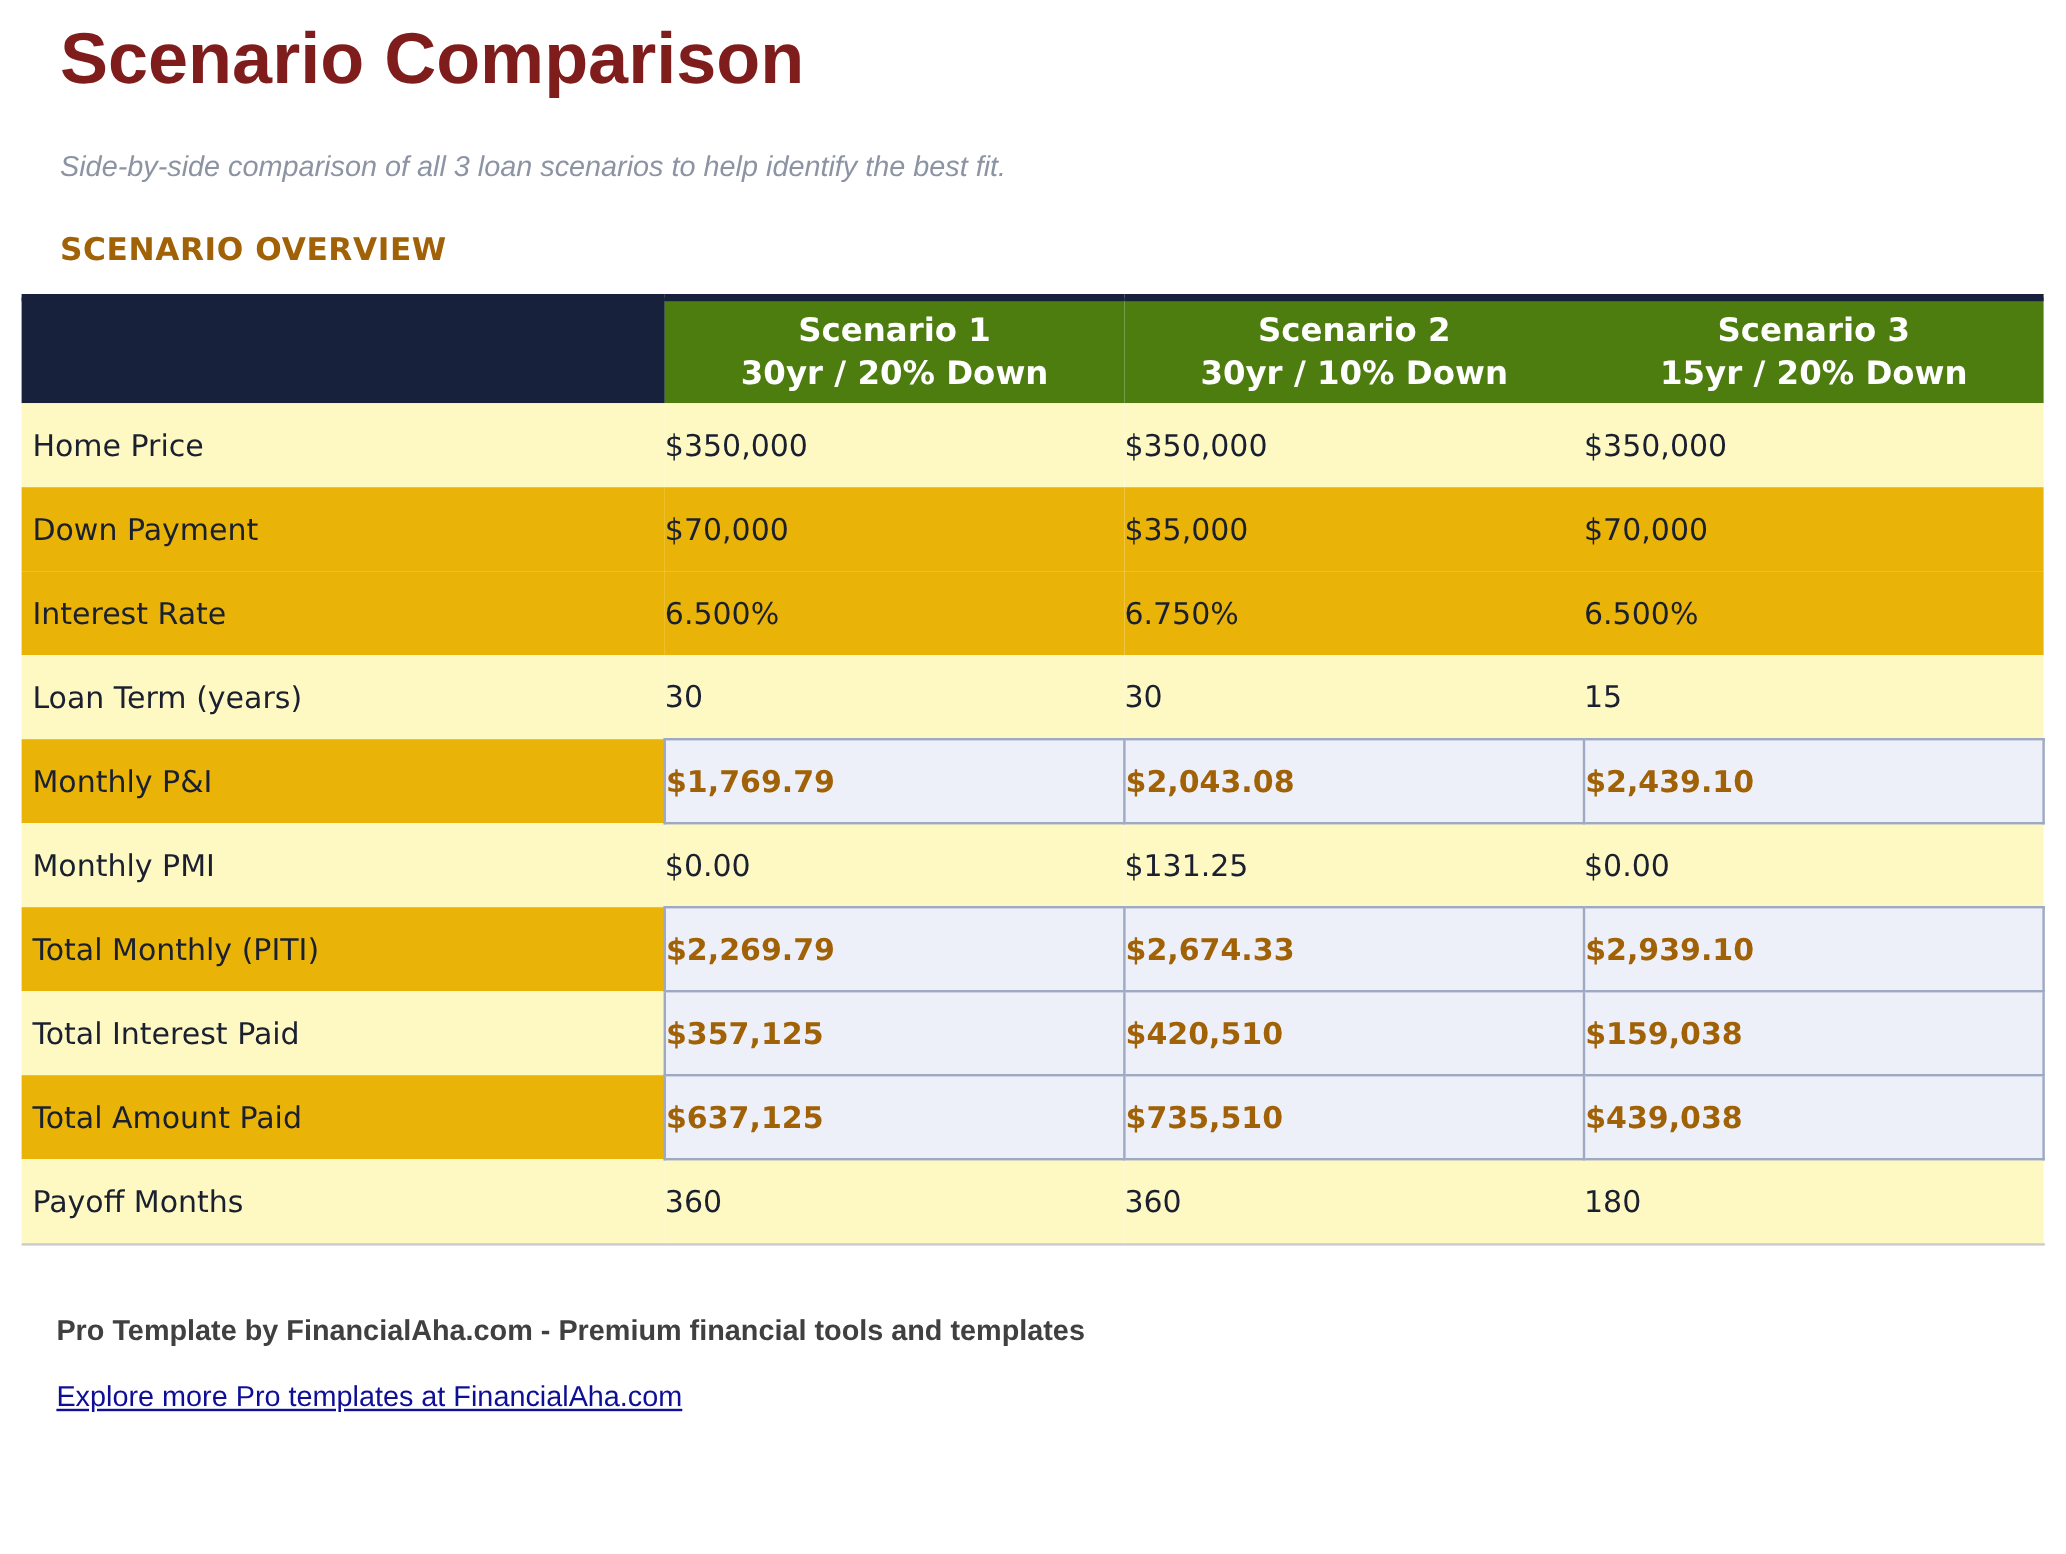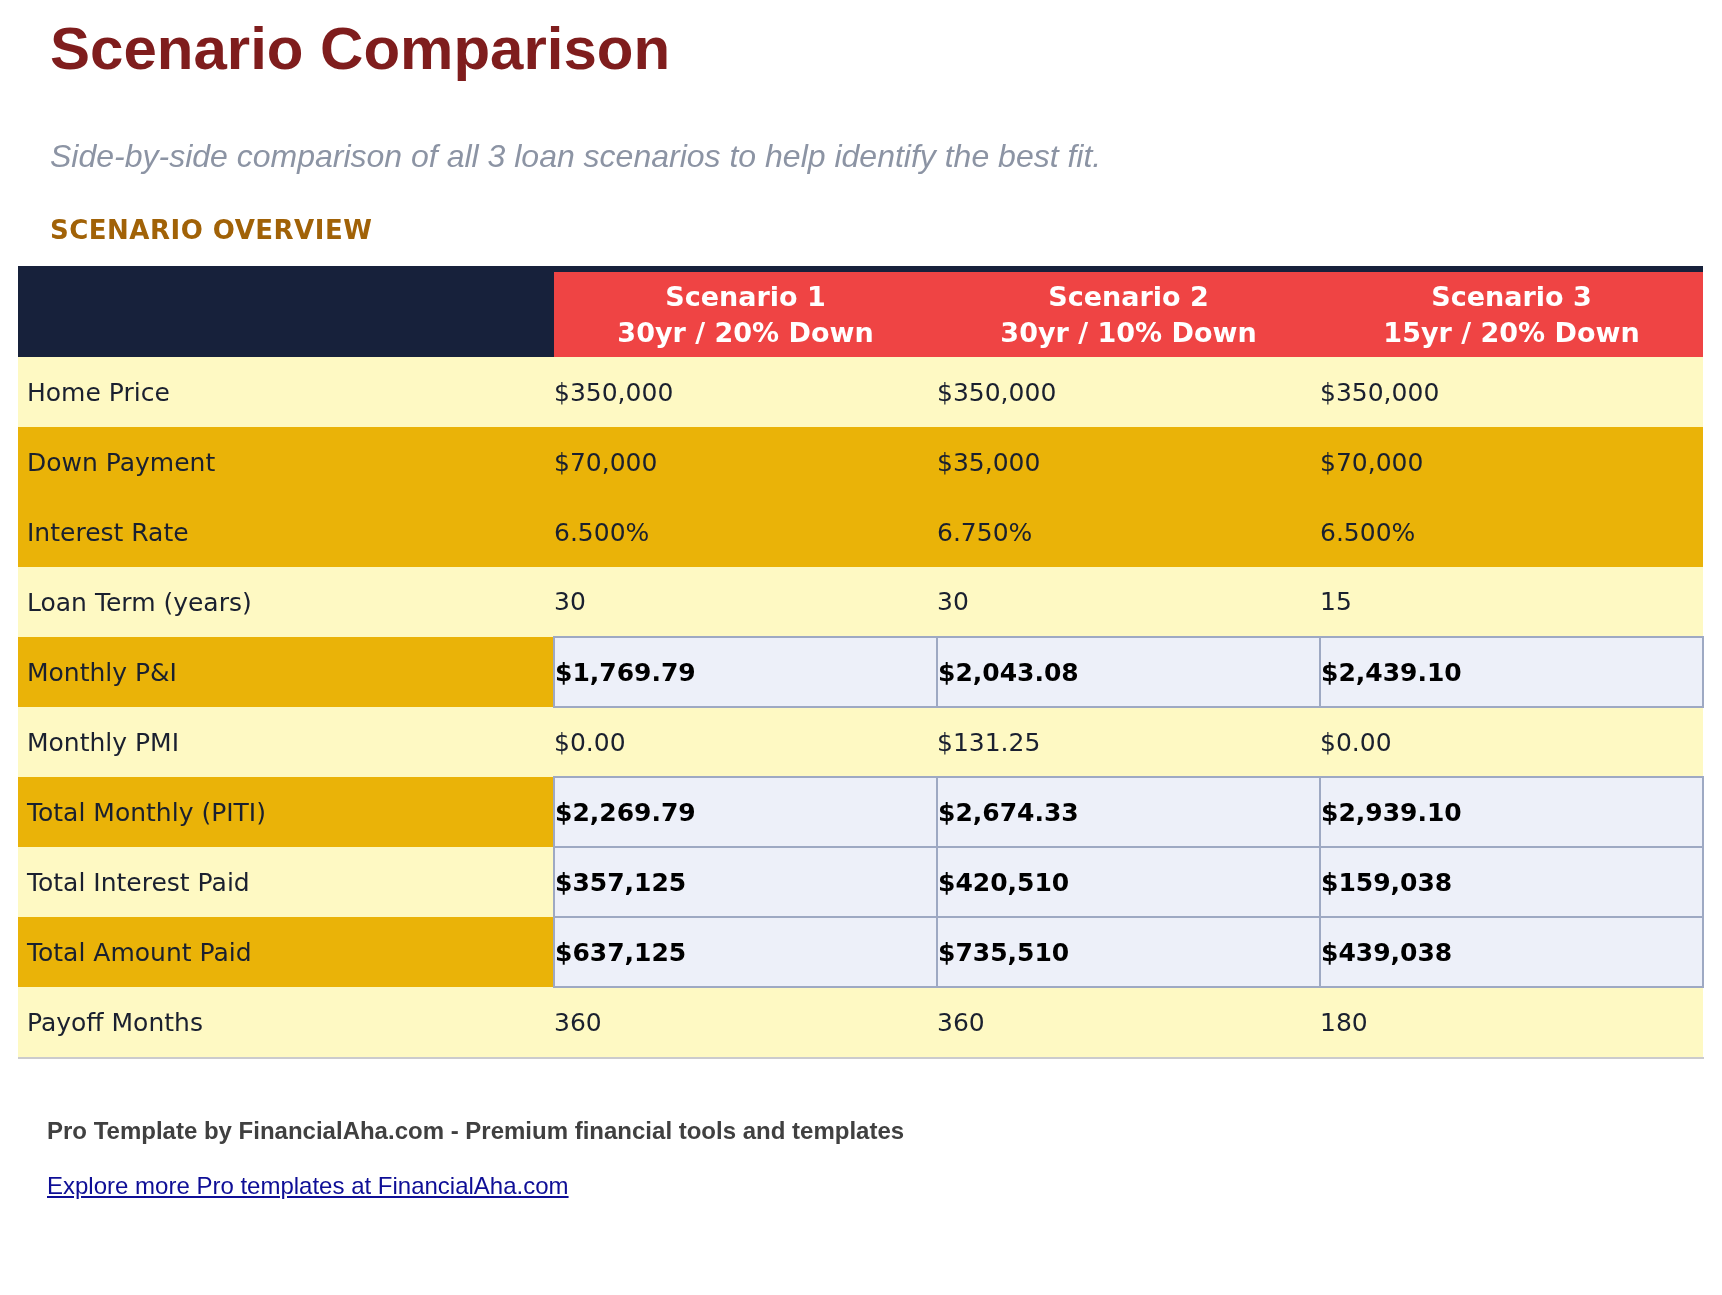--- a/index.html
+++ b/index.html
@@ -15,24 +15,24 @@
   .title {
     margin: 16px 0 0 50px;
     font-family: "Liberation Sans", sans-serif;
     font-weight: bold;
     font-size: 60px;
     line-height: 66px;
     color: #7f1d1d;
     letter-spacing: 0px;
   }
   .subtitle {
-    margin: 56px 0 0 50px;
+    margin: 44px 0 0 50px;
     font-family: "Liberation Sans", sans-serif;
     font-style: italic;
-    font-size: 32px;
+    font-size: 24px;
     color: #8C94A4;
   }
   .section-heading {
     margin: 40px 0 0 50px;
     font-family: "DejaVu Sans", sans-serif;
     font-weight: bold;
     font-size: 26px;
     color: #a16207;
     letter-spacing: 0.5px;
   }
@@ -41,21 +41,21 @@
     margin: 21px 0 0 18px;
     width: 1686px;
     border-collapse: collapse;
     table-layout: fixed;
   }
   col.c-label { width: 536px; }
   col.c-val   { width: 383px; }
 
   thead th {
     height: 88px;
-    background: #ef4444;
+    background: #4d7c0f;
     border-top: 6px solid #17213B;
     color: #ffffff;
     font-family: "DejaVu Sans", sans-serif;
     font-weight: bold;
     font-size: 27px;
     line-height: 36px;
     text-align: center;
     vertical-align: middle;
   }
   thead th.label-col { background: #17213B; }
@@ -66,21 +66,21 @@
     vertical-align: middle;
     background: #fef9c3;
   }
   tbody tr.striped td { background: #eab308; }
   td.label-cell { text-align: left; padding-left: 9px; color: #1A202F; }
   td.value-cell { text-align: left; padding-right: 12px; color: #1A202F; }
   td.value-cell.hl {
     background: #EDF0F9 !important;
     border: 2px solid #9EA9C3;
     font-weight: bold;
-    color: #000000;
+    color: #a16207;
   }
 
   .divider {
     margin: 0 0 0 18px;
     width: 1686px;
     border-top: 2px solid #CBCBCD;
   }
 
   .branding {
     margin: 58px 0 0 47px;

